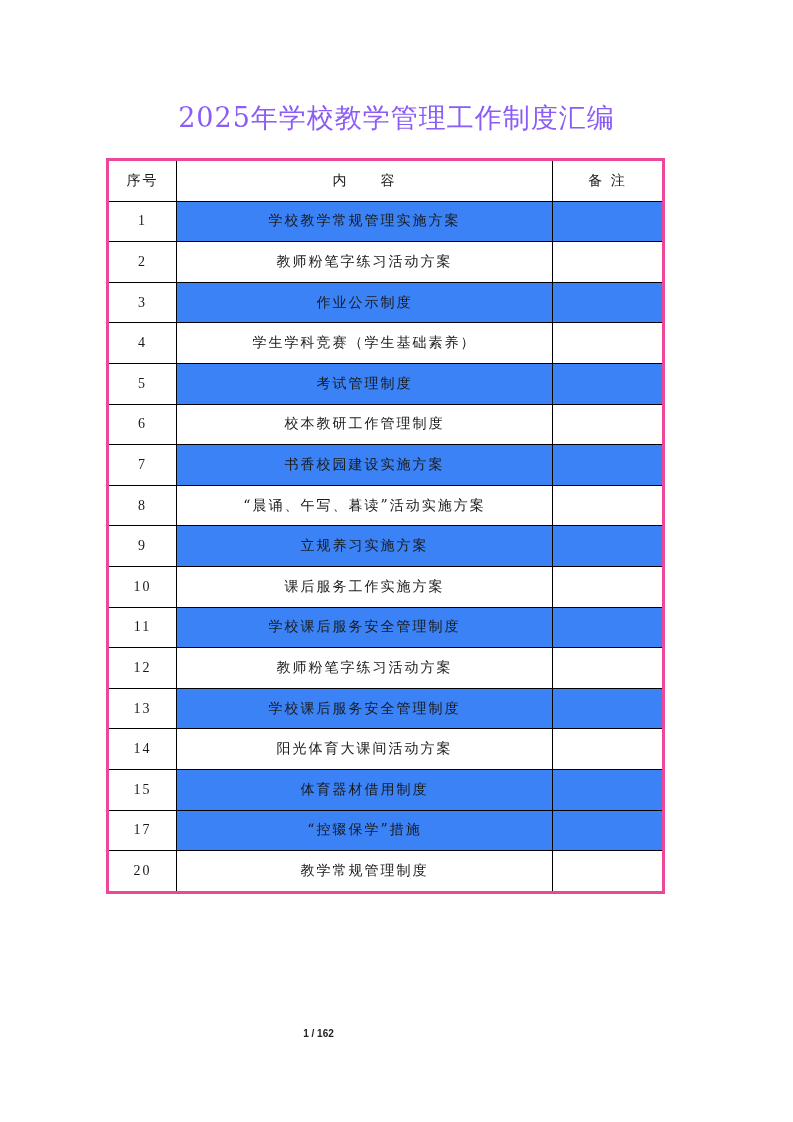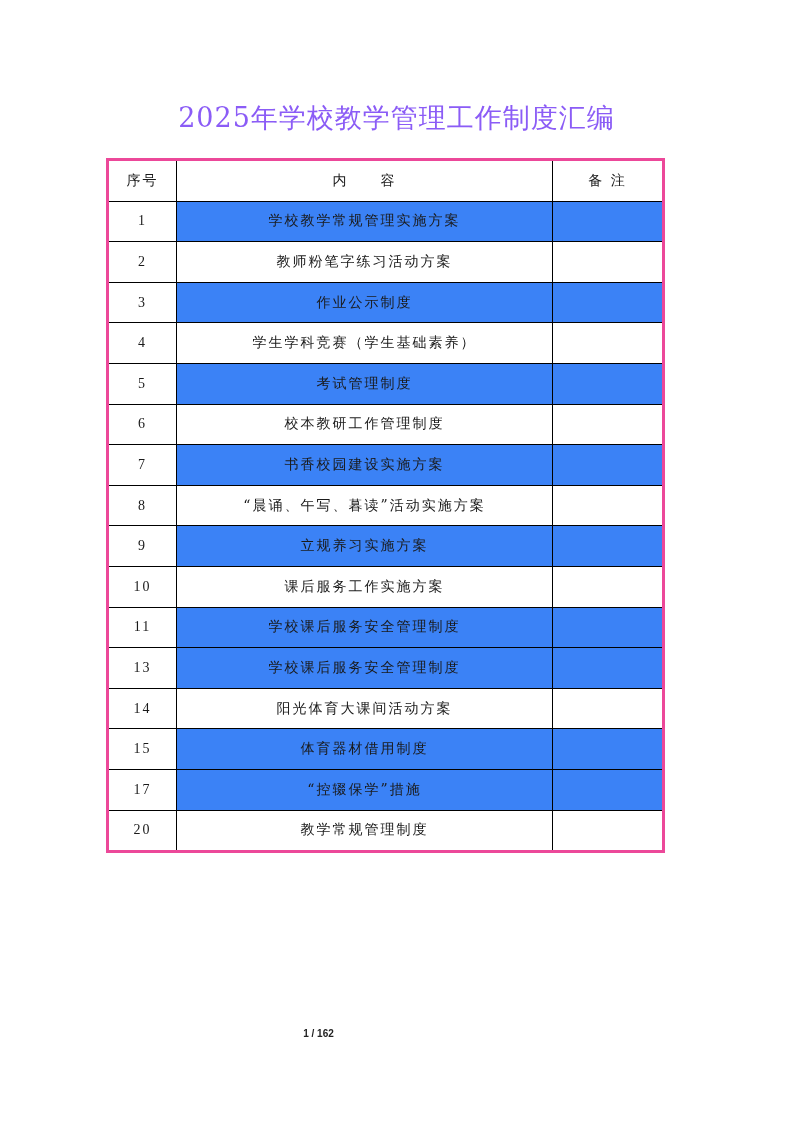--- a/index.html
+++ b/index.html
@@ -87,20 +87,25 @@
       <tr>
         <td class="num">10</td>
         <td class="content">课后服务工作实施方案</td>
         <td class="remark"></td>
       </tr>
       <tr class="shade">
         <td class="num">11</td>
         <td class="content">学校课后服务安全管理制度</td>
         <td class="remark"></td>
       </tr>
+      <tr>
+        <td class="num">12</td>
+        <td class="content">教师粉笔字练习活动方案</td>
+        <td class="remark"></td>
+      </tr>
       <tr class="shade">
         <td class="num">13</td>
         <td class="content">学校课后服务安全管理制度</td>
         <td class="remark"></td>
       </tr>
       <tr>
         <td class="num">14</td>
         <td class="content">阳光体育大课间活动方案</td>
         <td class="remark"></td>
       </tr>

